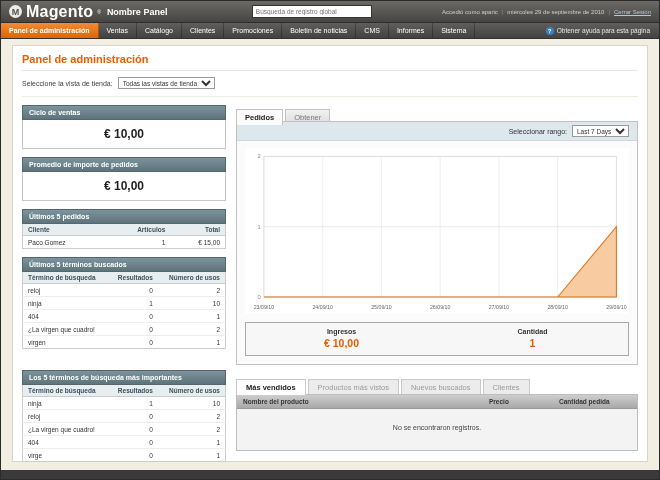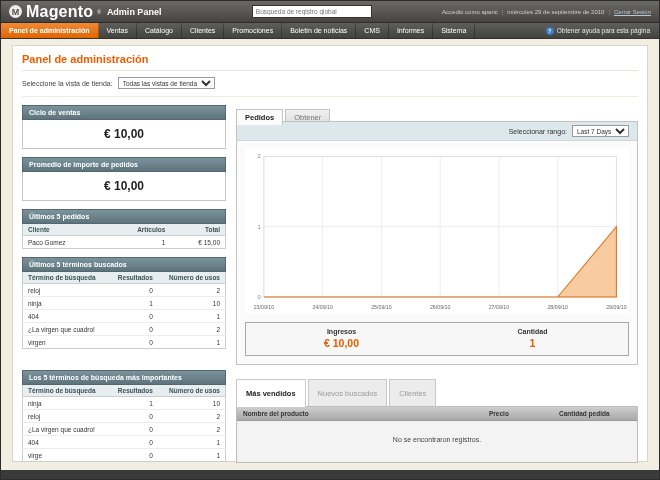--- a/index.html
+++ b/index.html
@@ -72,21 +72,21 @@
                  justify-content:flex-end; align-items:center; gap:5px; font-size:7px; color:#333; }
   .chart-wrap { margin:7px 8px 8px; background:#fff; }
   .chart-wrap svg { display:block; width:100%; height:auto; font-family:"Liberation Sans",sans-serif; }
 
   .stats { margin:0 8px; border:1px solid #a9a9a9; background:#f7f7f7; display:flex; }
   .stat { flex:1; text-align:center; padding:5px 0 6px; }
   .stat-label { font-size:7px; font-weight:bold; color:#333; }
   .stat-value { font-size:10.5px; font-weight:bold; color:#e85d00; margin-top:2px; }
 
   .grid-tabs { display:flex; gap:2px; margin-top:13px; }
-  .grid-tab { font-size:7.5px; padding:9px 9px; border:1px solid #c9c9c9; border-bottom:none;
+  .grid-tab { font-size:7.5px; padding:3px 9px; border:1px solid #c9c9c9; border-bottom:none;
               background:#ececec; color:#9a9a9a; cursor:pointer; position:relative; top:1px; }
   .grid-tab.active { background:#fff; color:#222; font-weight:bold; z-index:2; }
   .grid { border:1px solid #bdbdbd; position:relative; z-index:1; }
   .grid-head { display:flex; background:linear-gradient(#cecece,#a8a8a8); border-bottom:1px solid #999;
                font-size:6.5px; font-weight:bold; color:#333; }
   .gh-name { flex:1; padding:3px 6px; }
   .gh-price { width:70px; padding:3px 6px; }
   .gh-qty { width:84px; padding:3px 6px; }
   .grid-empty { background:#f3f3f3; text-align:center; font-size:7px; color:#444; padding:15px 0 19px; }
 
@@ -95,21 +95,21 @@
 </head>
 <body>
 
 <div class="window">
 
   <div class="topbar">
     <div class="topbar-left">
       <span class="logo-circle">M</span>
       <span class="brand-name">Magento</span>
       <span class="brand-mark">®</span>
-      <span class="brand-suffix">Admin Panel</span>
+      <span class="brand-suffix">Nombre Panel</span>
     </div>
     <input class="global-search" placeholder="Búsqueda de registro global" style="">
     <div class="topbar-right">
       <span>Accedió como aparic</span>
       <span class="sep">|</span>
       <span>miércoles 29 de septiembre de 2010</span>
       <span class="sep">|</span>
       <a class="logout-link">Cerrar Sesión</a>
     </div>
   </div>
@@ -308,20 +308,21 @@
               </div>
               <div class="stat">
                 <div class="stat-label">Cantidad</div>
                 <div class="stat-value">1</div>
               </div>
             </div>
           </div>
 
           <div class="grid-tabs">
             <span class="grid-tab active">Más vendidos</span>
+            <span class="grid-tab">Productos más vistos</span>
             <span class="grid-tab">Nuevos buscados</span>
             <span class="grid-tab">Clientes</span>
           </div>
 
           <div class="grid">
             <div class="grid-head">
               <span class="gh-name">Nombre del producto</span>
               <span class="gh-price">Precio</span>
               <span class="gh-qty">Cantidad pedida</span>
             </div>

